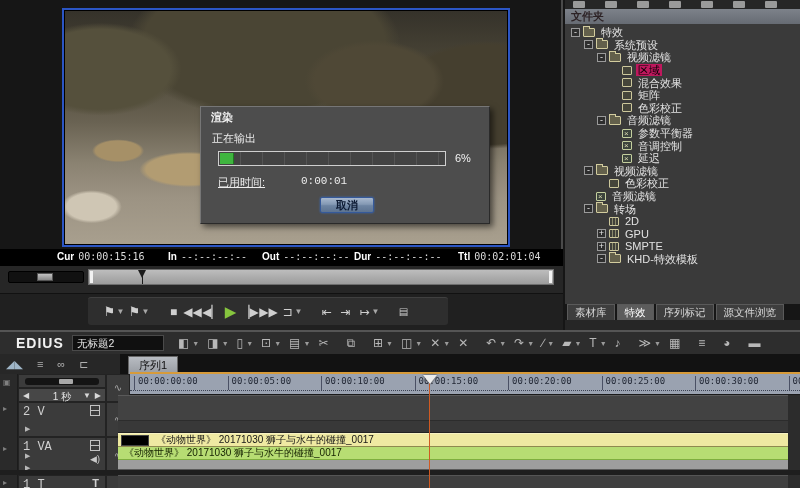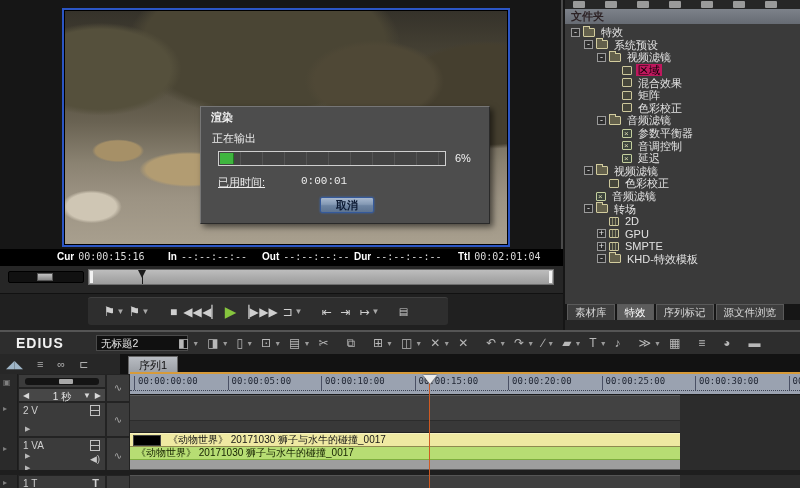--- a/index.html
+++ b/index.html
@@ -91,21 +91,21 @@
   .rtab{flex:none;margin-right:2px;padding:1px 7px 2px;background:#3e3e3e;border:1px solid #5a5a5a;border-bottom:none;
         color:#d8d8d8;font-size:10.5px;line-height:12px;}
   .rtab.active{background:#5c5c5c;color:#fff;}
   #rpBottom{position:absolute;left:0;top:320px;width:235px;height:10px;background:#262626;}
 
   
   #timeline{position:absolute;left:0;top:330px;width:800px;height:158px;background:#2c2c2c;border-top:2px solid #555;}
   #tlRow1{position:absolute;left:0;top:0;width:800px;height:22px;background:#2d2d2d;}
   #ediusLogo{position:absolute;left:16px;top:3px;color:#f2f2f2;font-weight:bold;font-size:14px;letter-spacing:1px;}
   #projField{position:absolute;left:72px;top:3px;width:92px;height:16px;background:#101010;border:1px solid #4a4a4a;
-             color:#e8e8e8;font-size:10.5px;line-height:14px;padding-left:4px;margin-left:24px;}
+             color:#e8e8e8;font-size:10.5px;line-height:14px;padding-left:4px;}
   #tlIcons{position:absolute;left:172px;top:2px;right:2px;height:18px;display:flex;align-items:center;overflow:hidden;}
   .tli{flex:none;color:#b8b8b8;font-size:12px;margin:0 3px 0 6px;line-height:18px;}
   .tli-drop{flex:none;color:#9a9a9a;font-size:7px;margin-right:2px;}
   #tlRow2{position:absolute;left:0;top:22px;width:800px;height:20px;background:#272727;}
   #tlRow2Dark{position:absolute;left:120px;top:0;width:680px;height:20px;background:#121212;}
   #row2Icons{position:absolute;left:6px;top:0;height:20px;display:flex;align-items:center;}
   .r2i{flex:none;color:#9fb6c8;font-size:11px;margin-right:14px;}
   .r2i.plain{color:#b0b0b0;}
   #seqTab{position:absolute;left:128px;top:2px;padding:2px 10px 2px;background:linear-gradient(180deg,#b8bcc2,#989ca2);
           border:1px solid #666;border-bottom:none;color:#101010;font-size:11px;line-height:13px;}
@@ -116,38 +116,38 @@
   #tlHeaders{position:absolute;left:18px;top:42px;width:112px;height:116px;background:#383838;}
   .hcell{position:absolute;background:#3b3b3b;border:1px solid #232323;color:#c9c9c9;font-size:10px;}
   #scaleSlider{left:0;top:0;width:88px;height:14px;}
   #scaleSliderTrack{position:absolute;left:6px;top:3px;right:6px;height:7px;background:#141414;border-radius:3px;}
   #scaleSliderHandle{position:absolute;left:34px;top:1px;width:14px;height:5px;background:#a8a8a8;border-radius:1px;}
   #scaleSelect{left:0;top:14px;width:88px;height:14px;background:#474747;}
   #scaleSelect .arr{position:absolute;top:2px;font-size:8px;color:#d8d8d8;}
   #scaleLabel{position:absolute;left:0;right:0;top:1px;text-align:center;color:#e4e4e4;font-size:10px;}
   .subcell{position:absolute;left:88px;width:24px;background:#3b3b3b;border:1px solid #232323;color:#a8a8a8;
            text-align:center;font-size:10px;}
-  .trackName{position:absolute;left:4px;top:2px;color:#d0d0d0;font-size:10px;font-family:Liberation Sans, sans-serif;text-align:center;}
+  .trackName{position:absolute;left:4px;top:2px;color:#d0d0d0;font-size:12px;font-family:Liberation Mono, monospace;text-align:center;}
   .filmIcon{position:absolute;right:5px;top:2px;width:10px;height:11px;border:1px solid #c2c2c2;}
   .filmIcon:before{content:"";position:absolute;left:0;right:0;top:4px;height:1px;background:#c2c2c2;}
   .expArrow{position:absolute;left:6px;color:#b8b8b8;font-size:7px;}
   .spkIcon{position:absolute;right:5px;color:#c8c8c8;font-size:9px;}
   .tIcon{position:absolute;right:6px;top:1px;color:#d0d0d0;font-size:11px;font-weight:bold;}
 
   
   #rulerTopLine{position:absolute;left:130px;top:40px;width:670px;height:2px;background:#d79b3a;}
   #ruler{position:absolute;left:130px;top:42px;width:670px;height:21px;background:#9aa2b0;overflow:hidden;border-bottom:1px solid #1a1a1a;}
   .rlabel{position:absolute;top:2px;left:calc(4px + var(--i)*93.5px);padding-left:3px;border-left:1px solid #4a5064;
           font-family:"DejaVu Sans Mono",monospace;font-size:9px;color:#232936;white-space:nowrap;height:14px;}
   #rulerDots{position:absolute;left:0;right:0;bottom:3px;border-bottom:1px dotted #3c4252;}
   #playheadTri{position:absolute;left:423px;top:43px;width:0;height:0;border-left:7px solid transparent;border-right:7px solid transparent;border-top:9px solid #ececec;filter:drop-shadow(0 0 1px #333);z-index:6;}
   #playheadLine{position:absolute;left:429px;top:43px;width:1px;height:115px;background:#cf5a22;z-index:5;}
 
   
-  .lane{position:absolute;left:130px;width:550px;}
+  .lane{position:absolute;left:118px;width:670px;}
   #lane2v{top:63px;height:38px;background:#424242;border-top:1px solid #5a5a5a;border-bottom:1px solid #222;}
   #lane2vLower{position:absolute;left:0;right:0;bottom:0;height:12px;background:#383838;border-top:1px solid #2c2c2c;}
   #clipVideo{top:101px;height:14px;background:#efe9a2;border-top:1px solid #f7f2c2;border-bottom:1px solid #8f8a4f;color:#161616;font-size:10px;line-height:12px;white-space:nowrap;overflow:hidden;}
   #clipThumb{position:absolute;left:3px;top:1px;width:28px;height:11px;background:#000;border:1px solid #444;}
   #clipVideo .clipTitle{position:absolute;left:38px;top:0;}
   #clipAudio{top:115px;height:13px;background:#b7dd73;border-bottom:1px solid #7fae3f;color:#142000;font-size:10px;line-height:12px;white-space:nowrap;overflow:hidden;}
   #clipAudio .clipTitle{position:absolute;left:6px;top:0;}
   #laneGray{top:128px;height:10px;background:#9e9e9e;border-bottom:1px solid #5a5a5a;}
   #laneGap{top:138px;height:5px;background:#1e1e1e;left:0;width:800px;}
   #laneT{top:143px;height:15px;background:#3f3f3f;border-top:1px solid #555;}

